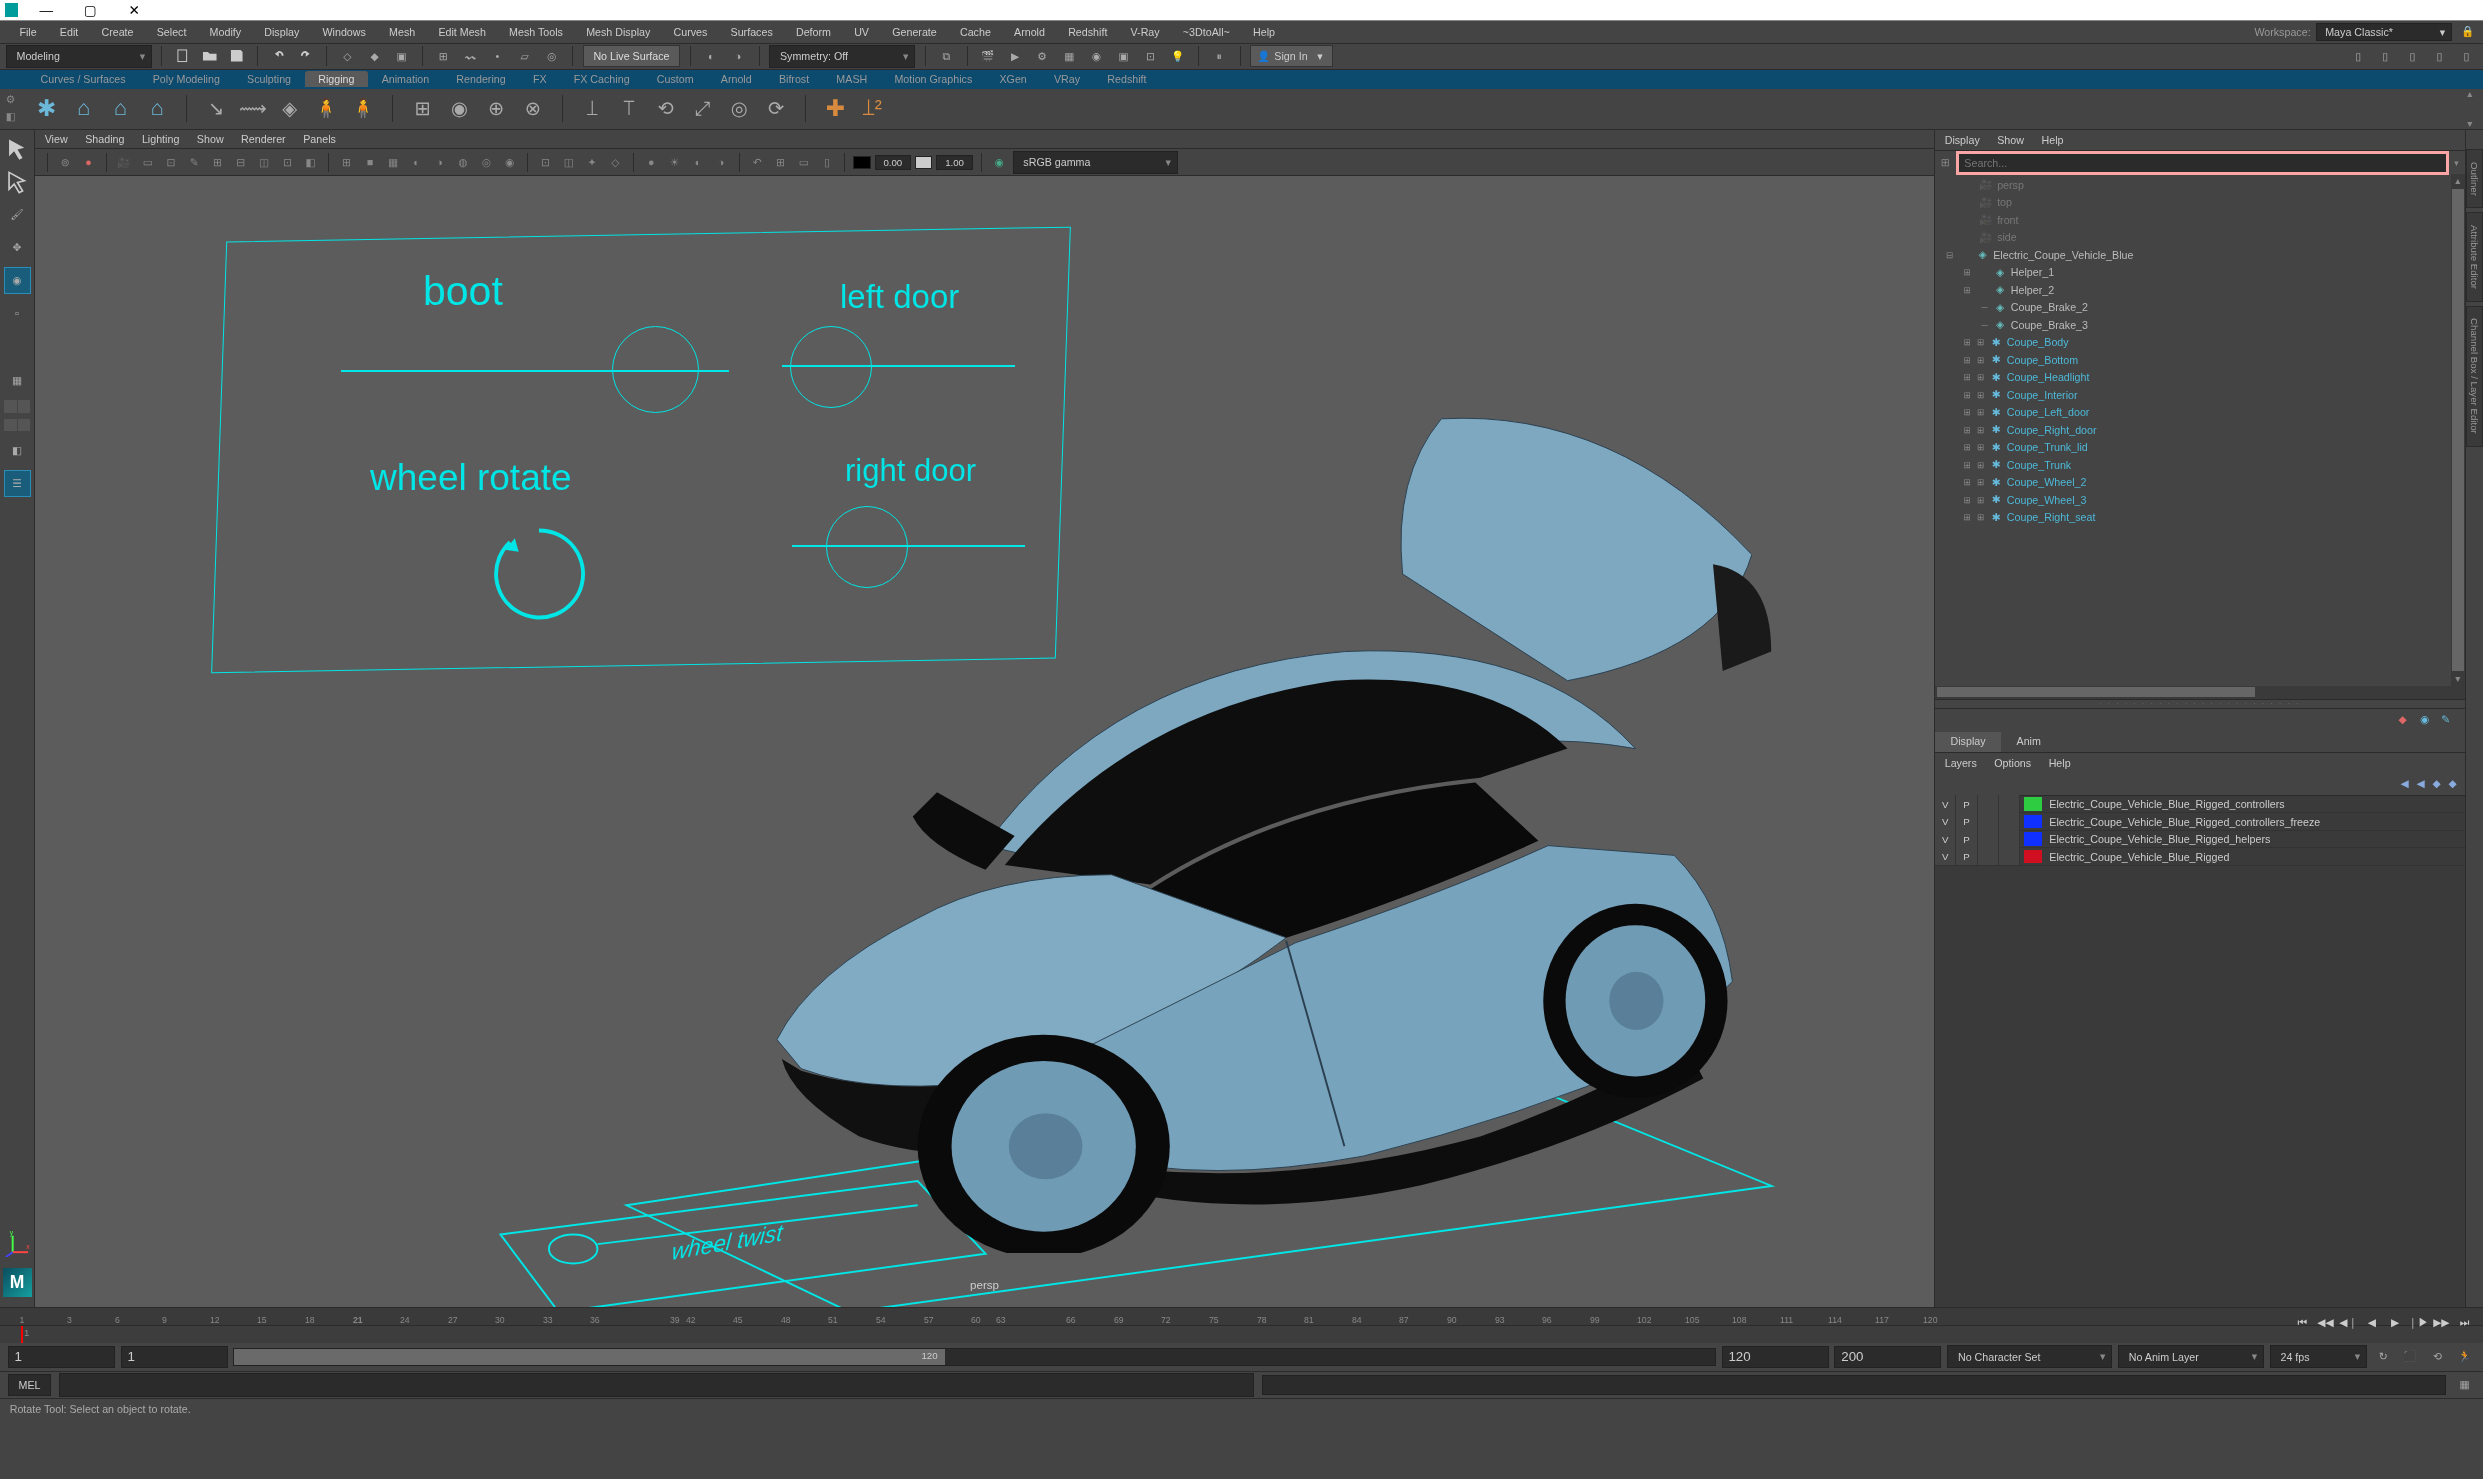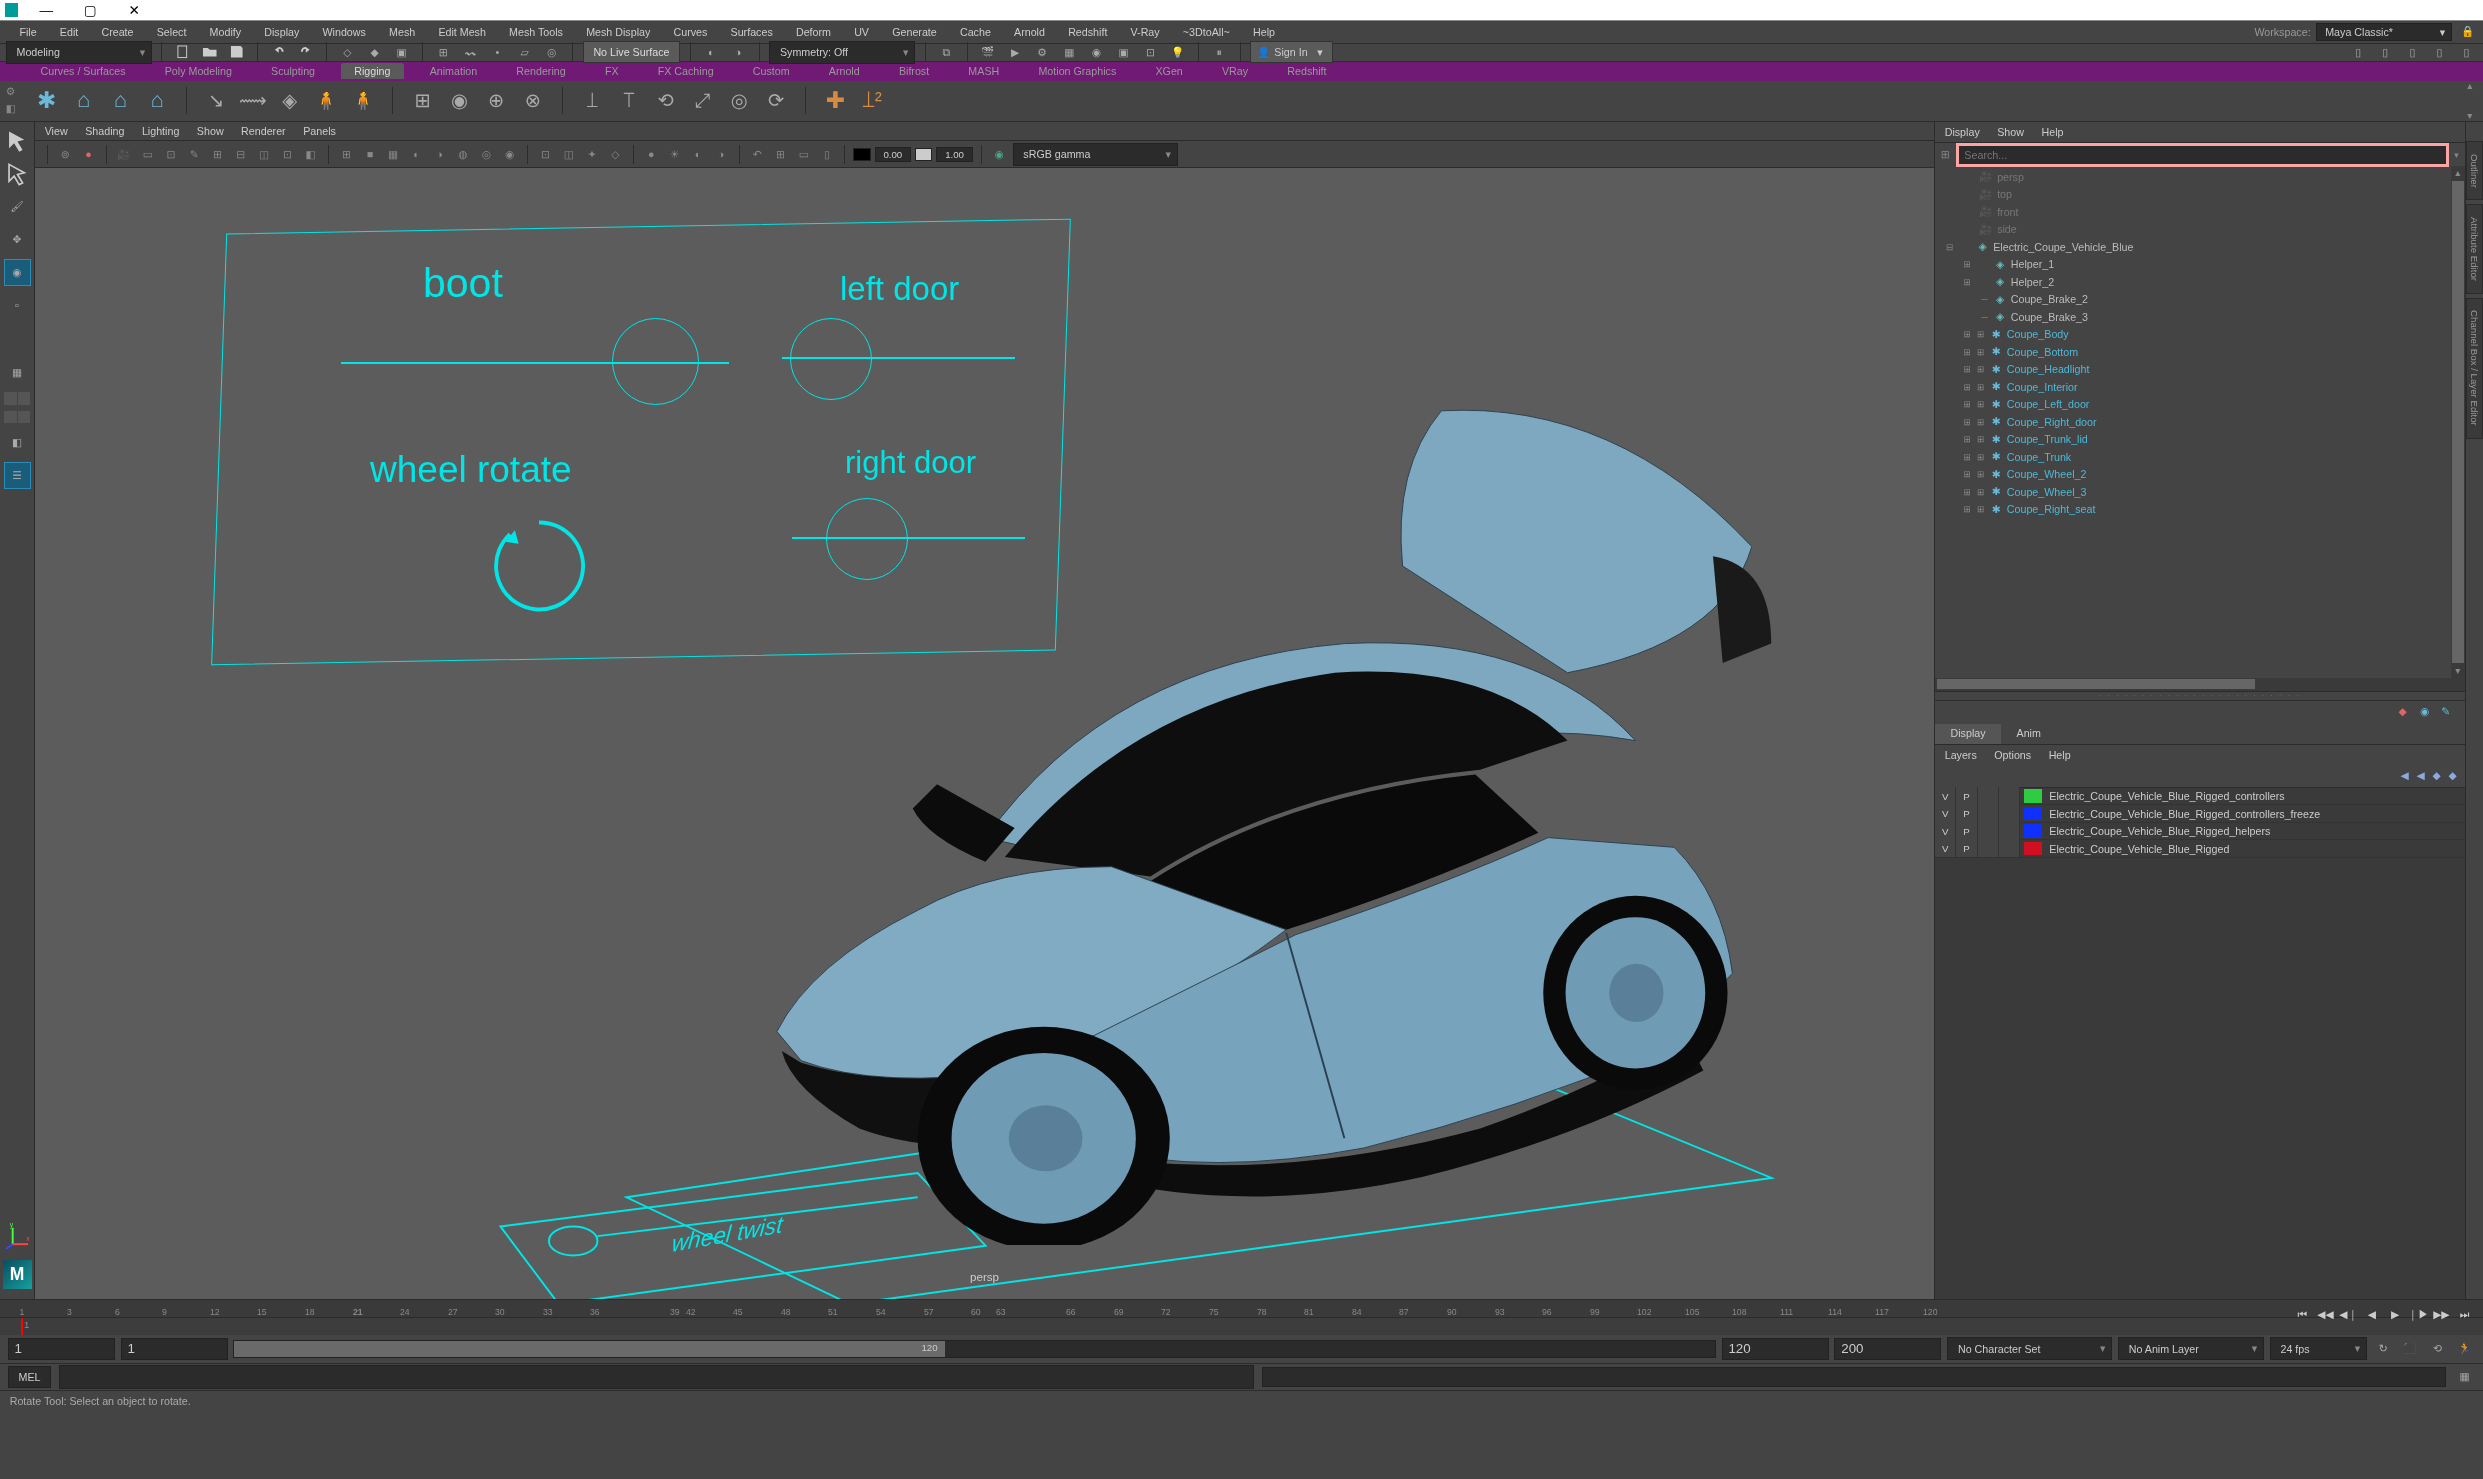--- a/index.html
+++ b/index.html
@@ -27,30 +27,30 @@
 .titlebar .winbtn { width:44px; height:21.3px; display:flex; align-items:center; justify-content:center; color:#000; font-size:13.6px; }
 
 .menubar { height:21.3px; background:#444; display:flex; align-items:center; padding:0 7.8px; gap:0; }
 .menubar .item { padding:0 11.6px; color:#ccc; cursor:default; height:100%; display:flex; align-items:center; }
 .menubar .spacer { flex:1; }
 .menubar .wslabel { color:#999; margin-right:5.8px; }
 .menubar .wsdrop { background:#2b2b2b; border:1px solid #222; padding:1.9px 58px 1.9px 7.8px; color:#ccc; position:relative; }
 .menubar .wsdrop::after { content:"▾"; position:absolute; right:5.8px; }
 .lockicon { width:13.6px; height:13.6px; margin-left:9.7px; color:#ccc; }
 
-.statusline { height:19px; background:#444; border-top:1px solid #2b2b2b; border-bottom:1px solid #2b2b2b; display:flex; align-items:center; padding:0 5.8px; gap:5.8px; }
+.statusline { height:27px; background:#444; border-top:1px solid #2b2b2b; border-bottom:1px solid #2b2b2b; display:flex; align-items:center; padding:0 5.8px; gap:5.8px; }
 .dropdown { background:#2b2b2b; border:1px solid #222; padding:3.9px 29px 3.9px 9.7px; color:#ccc; position:relative; height:23px; display:flex; align-items:center; }
 .dropdown::after { content:"▾"; position:absolute; right:5.8px; color:#888; }
 .vsep { width:1px; height:19.4px; background:#2b2b2b; margin:0 3.9px; }
 .iconbtn { width:21.3px; height:21.3px; display:flex; align-items:center; justify-content:center; color:#aaa; }
 .iconbtn svg { width:15.5px; height:15.5px; }
 .textbtn { padding:2.9px 9.7px; background:#5a5a5a; border:1px solid #333; color:#ddd; height:21.3px; display:flex; align-items:center; }
 .signin { background:#5a5a5a; border:1px solid #333; padding:2.9px 9.7px 2.9px 5.8px; display:flex; align-items:center; gap:3.9px; height:21.3px; }
 
-.shelftabs { height:19.4px; background:#701a75; display:flex; align-items:center; padding-left:27px; gap:12px; }
+.shelftabs { height:19.4px; background:#0c4a6e; display:flex; align-items:center; padding-left:27px; gap:0; }
 .shelftabs .tab { padding:1.9px 13.6px; color:#999; font-size:10.7px; cursor:default; }
 .shelftabs .tab.active { background:#5a5a5a; color:#ddd; border-top-left-radius:2.9px; border-top-right-radius:2.9px; }
 
 .shelf { height:41px; background:#444; display:flex; align-items:center; padding:0 5.8px; gap:7.8px; border-bottom:1px solid #2b2b2b; position:relative; }
 .shelf .shelficon { width:31px; height:31px; display:flex; align-items:center; justify-content:center; }
 .shelf .gear { width:15.5px; height:15.5px; color:#888; }
 .shelfgroup { display:flex; gap:5.8px; align-items:center; }
 .shelfsep { width:1px; height:27px; background:#2b2b2b; margin:0 5.8px; }
 
 .mainrow { display:flex; height:1177px; }

